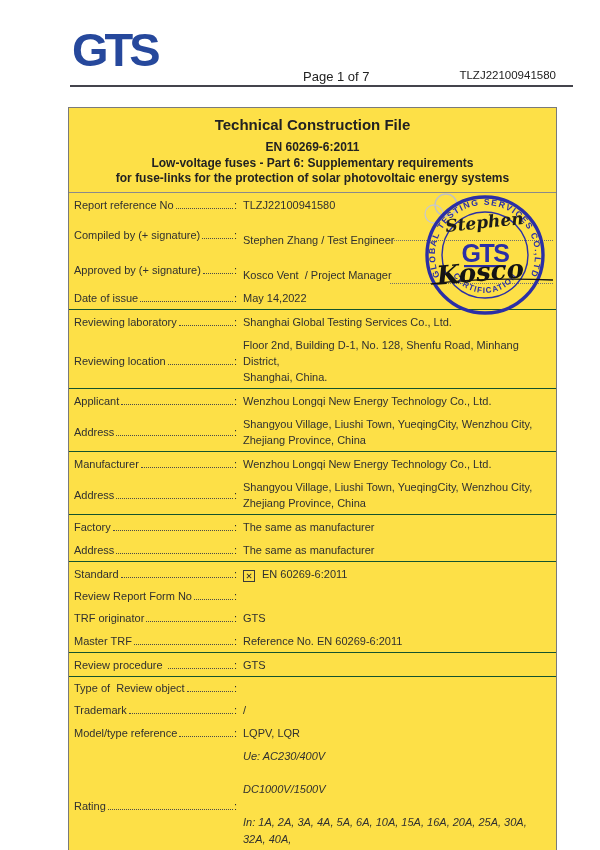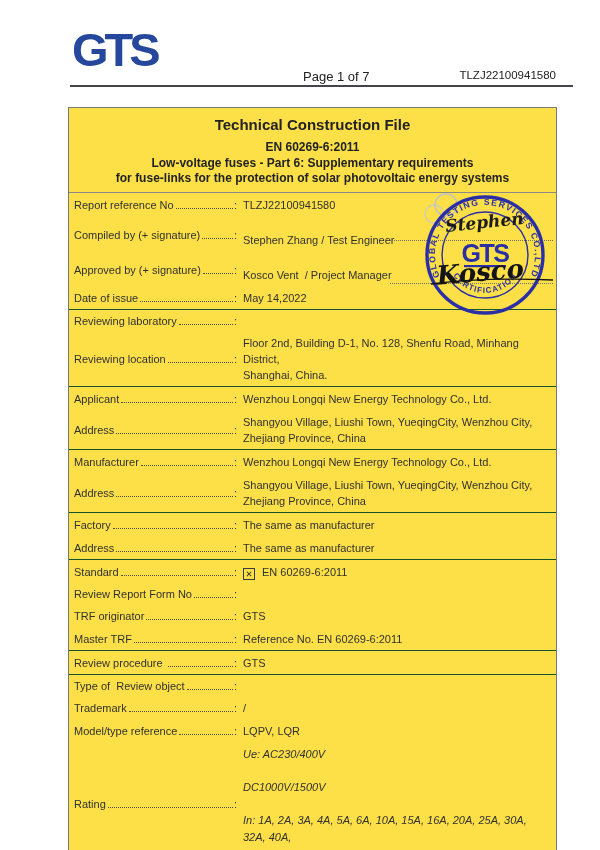--- a/index.html
+++ b/index.html
@@ -101,20 +101,21 @@
           <span class="val">May 14,2022</span>
         </div>
       </div>
       <div class="group">
         <div class="row">
           <span class="lab">
             <span class="lab-t">Reviewing laboratory</span>
             <span class="leader"></span>
             <span class="colon">:</span>
           </span>
+          <span class="val">Shanghai Global Testing Services Co., Ltd.</span>
         </div>
         <div class="row">
           <span class="lab">
             <span class="lab-t">Reviewing location</span>
             <span class="leader"></span>
             <span class="colon">:</span>
           </span>
           <span class="val">Floor 2nd, Building D-1, No. 128, Shenfu Road, Minhang District,
 Shanghai, China.</span>
         </div>

